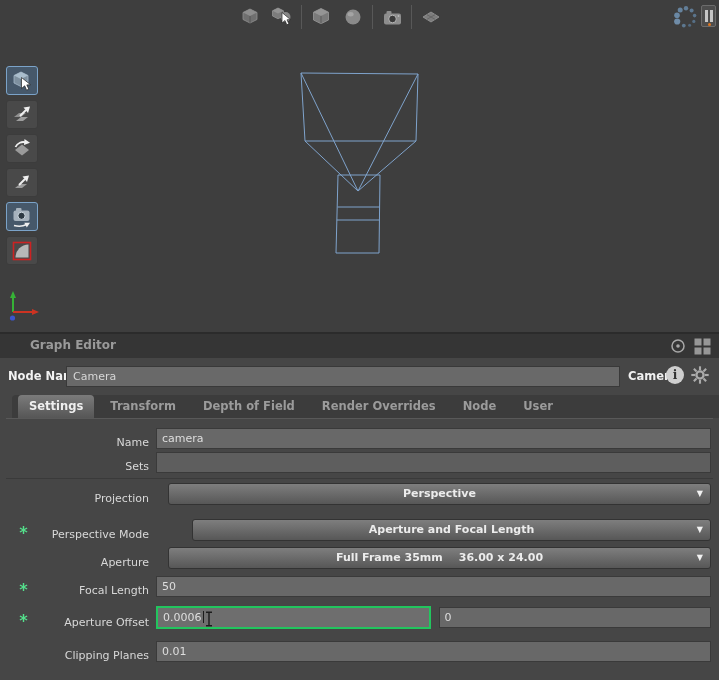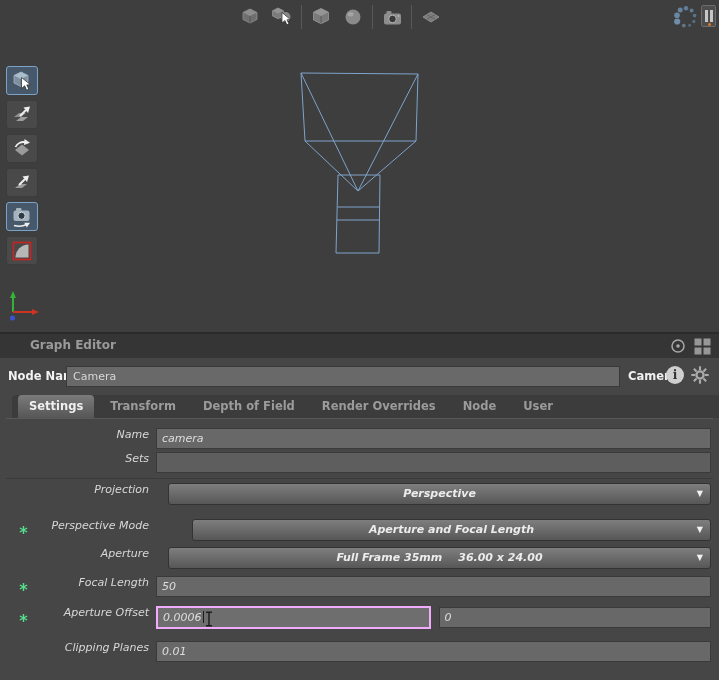--- a/index.html
+++ b/index.html
@@ -79,31 +79,31 @@
     background:#3c3c3c; border-top-left-radius:4px;
     display:flex; align-items:flex-end; padding-left:6px; gap:5px;
   }
   .stab { font-weight:bold; font-size:11.5px; color:#9b9b9b; padding:4px 11px 5px; }
   .stab.active { background:linear-gradient(#7b7b7b,#565656); color:#efefef; border-radius:4px 4px 0 0; }
 
   .content {
     position:absolute; top:60px; left:6px; right:6px; bottom:0;
     border-top:1px solid #595959; padding-top:9px;
   }
-  .row { position:relative; display:flex; align-items:flex-start;font-style:italic; }
+  .row { position:relative; display:flex; align-items:flex-end; }
   .rlabel { width:150px; text-align:right; padding-right:7px; font-size:11px; color:#d8d8d8; flex:none; }
   .rfield { flex:1; display:flex; gap:8px; margin-right:2px; align-items:center; }
   .req { position:absolute; left:13px; top:50%; transform:translateY(-50%); }
 
   .tinput {
     flex:1; height:21px; background:#686868; border:1px solid #3a3a3a;
     font-size:11px; color:#dedede; line-height:19px; padding:0 5px; position:relative;
   }
   .tinput.dark { background:#5e5e5e; }
-  .tinput.focused { height:23px; border:2px solid #f0abfc; background:#6e6e6e; }
+  .tinput.focused { height:23px; border:2px solid #22c55e; background:#6e6e6e; }
   .caret { display:inline-block; width:1px; height:12px; background:#1b1b1b; vertical-align:-2px; margin-left:1px; }
   .ibeam { position:absolute; left:46px; top:3px; }
 
   .dd {
     flex:1; position:relative; height:22px;
     background:linear-gradient(#7e7e7e,#575757); border:1px solid #333; border-radius:3px;
     text-align:center; font-weight:bold; font-size:11px; color:#ececec; line-height:20px;
     margin-left:12px;
   }
   .dd .arrow { position:absolute; right:7px; top:0; font-size:8px; line-height:20px; color:#f2f2f2; }

